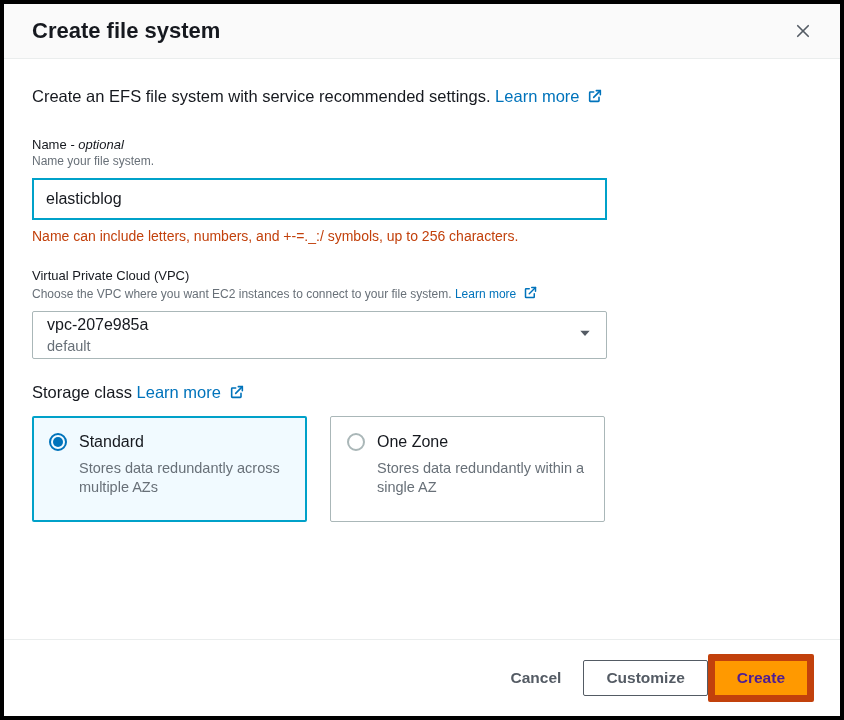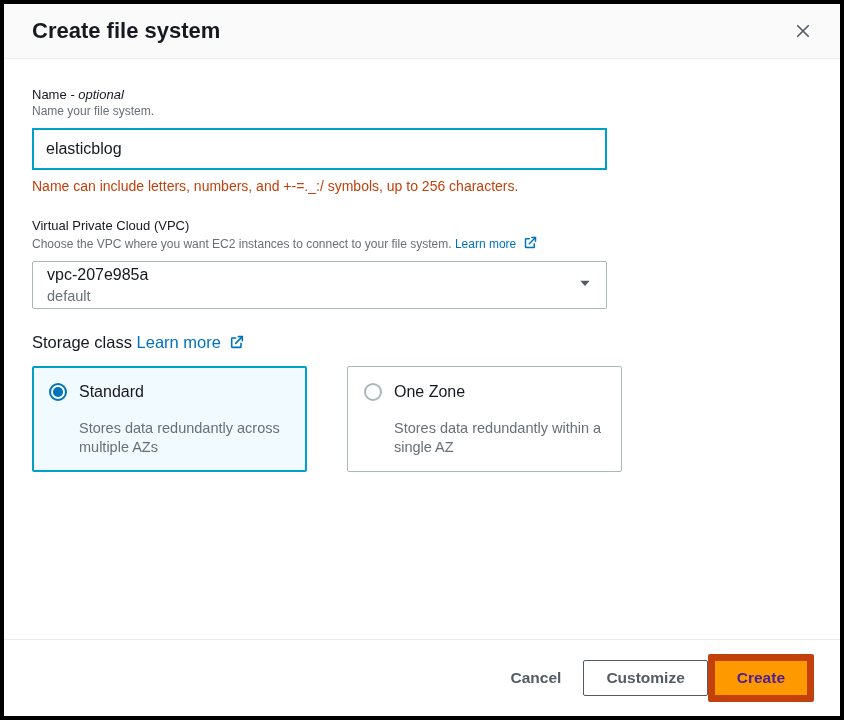--- a/index.html
+++ b/index.html
@@ -105,21 +105,21 @@
   }
   .select-text { display: flex; flex-direction: column; }
   .select-main { font-size: 16px; color: #16191f; line-height: 1.4; }
   .select-sub  { font-size: 14.5px; color: #687078; line-height: 1.4; }
   .select-caret { color: #545b64; }
   .storage-label {
     font-size: 16.5px;
     color: #16191f;
     margin: 0 0 14px 0;
   }
-  .tiles { display: flex; gap: 40px; }
+  .tiles { display: flex; gap: 23px; }
   .tile {
     width: 275px;
     height: 106px;
     border: 1px solid #aab7b8;
     border-radius: 2px;
     padding: 14px 16px;
     display: flex;
     gap: 12px;
     cursor: pointer;
     background: #fff;
@@ -142,21 +142,21 @@
     position: absolute;
     width: 10px; height: 10px;
     background: #0073bb;
     border-radius: 50%;
     top: 2px; left: 2px;
     display: none;
   }
   .tile.selected .radio-inner { display: block; }
   .tile-text { display: flex; flex-direction: column; }
   .tile-title { font-size: 16px; color: #16191f; line-height: 1.35; }
-  .tile-desc  { font-size: 14.5px; color: #687078; line-height: 1.35; margin-top: 16px; }
+  .tile-desc  { font-size: 14.5px; color: #687078; line-height: 1.35; margin-top: 6px; }
   .footer {
     border-top: 1px solid #eaeded;
     background: #fff;
     padding: 14px 26px 14px 26px;
     display: flex;
     justify-content: flex-end;
     align-items: center;
   }
   .btn {
     font-size: 15.5px;
@@ -192,20 +192,33 @@
     <button class="close-btn">
       <svg width="18" height="18" viewBox="0 0 24 24" fill="none" stroke="#545b64" stroke-width="2.2" stroke-linecap="round">
           <line x1="5" y1="5" x2="19" y2="19"></line>
           <line x1="19" y1="5" x2="5" y2="19"></line>
         </svg>
     </button>
   </div>
 
   <div class="body">
 
+    <p class="sub">
+      <span>Create an EFS file system with service recommended settings.</span>
+      <a class="link">
+        <span>Learn more</span>
+        <span class="ext-icon">
+          <svg width="16" height="16" viewBox="0 0 24 24" fill="none" stroke="#0073bb" stroke-width="2.4" stroke-linecap="round" stroke-linejoin="round">
+              <path d="M14 4h6v6"></path>
+              <path d="M20 4L10 14"></path>
+              <path d="M18 14v5a1 1 0 0 1-1 1H5a1 1 0 0 1-1-1V7a1 1 0 0 1 1-1h5"></path>
+            </svg>
+        </span>
+      </a>
+    </p>
 
     <div class="field">
       <p class="field-label">
         <span>Name </span><span class="optional">- optional</span>
       </p>
       <p class="field-desc">Name your file system.</p>
       <input class="text-input" type="text" value="elasticblog" style="">
       <p class="field-hint">Name can include letters, numbers, and +-=._:/ symbols, up to 256 characters.</p>
     </div>
 

